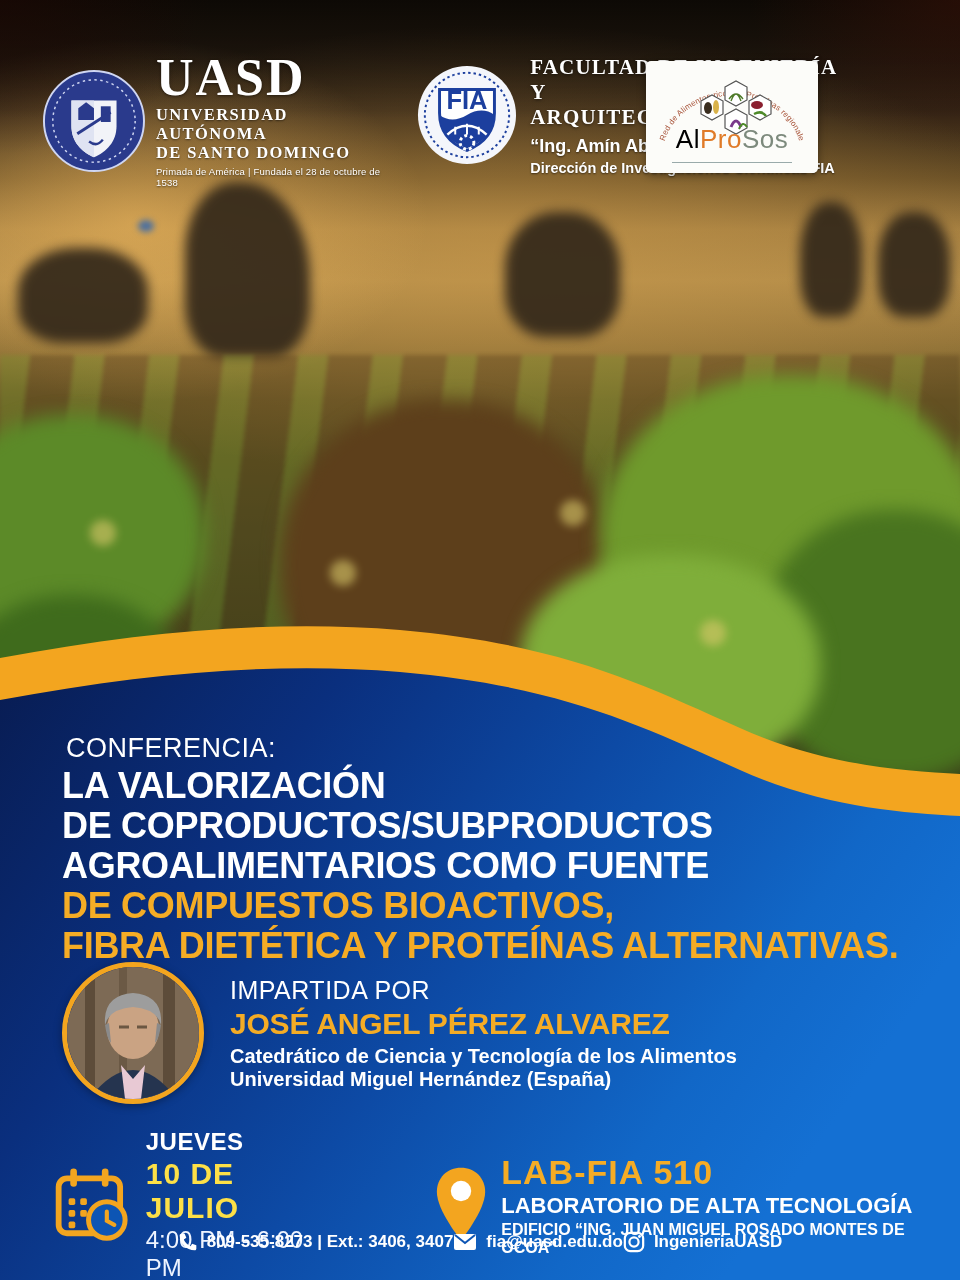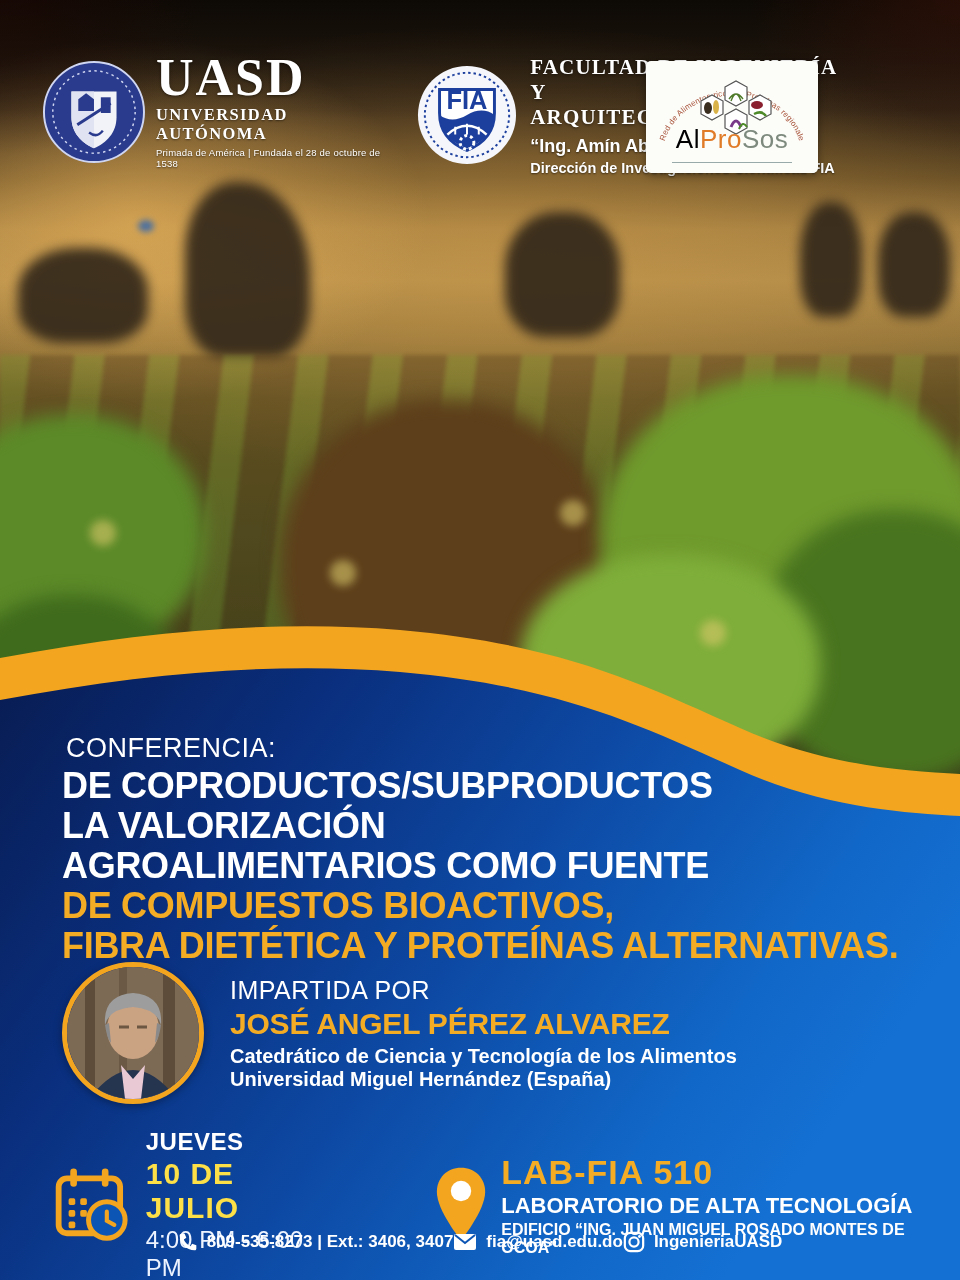--- a/index.html
+++ b/index.html
@@ -120,20 +120,21 @@
         <path d="M30 32 h23 v58 c-13 -6 -23 -16 -23 -32 Z" fill="#dfe3f2"></path>
         <path d="M37 40 l8 -6 l8 6 v12 h-16 Z" fill="#2a3a8c"></path>
         <rect x="60" y="38" width="10" height="16" fill="#2a3a8c"></rect>
         <path d="M36 66 l34 -22" stroke="#2a3a8c" stroke-width="3"></path>
         <path d="M48 74 q8 6 14 -2" stroke="#2a3a8c" stroke-width="2.5" fill="none"></path>
       </svg>
       <div class="uasd-text">
         <div class="uasd-acronym">UASD</div>
         <div class="uasd-name">
           <div>UNIVERSIDAD AUTÓNOMA</div>
+          <div>DE SANTO DOMINGO</div>
         </div>
         <div class="uasd-tagline">Primada de América | Fundada el 28 de octubre de 1538</div>
       </div>
     </div>
 
     <div class="fia">
       <svg width="104" height="104" viewBox="0 0 104 104">
         <circle cx="52" cy="52" r="50" fill="#f4f6fb"></circle>
         <circle cx="52" cy="52" r="43" fill="none" stroke="#1c3f9e" stroke-width="2" stroke-dasharray="2.5 3"></circle>
         <path d="M24 26 h56 v24 c0 22 -13 32 -28 38 c-15 -6 -28 -16 -28 -38 Z" fill="#ffffff" stroke="#1c3f9e" stroke-width="3"></path>
@@ -194,22 +195,22 @@
     </defs>
     <path d="M0,38 C150,10 280,0 400,10 C560,24 640,63 740,108 C820,144 900,151 960,154 L960,660 L0,660 Z" fill="#F3A51F"></path>
     <path d="M0,80 C150,52 280,42 400,52 C560,66 640,105 740,150 C820,186 900,193 960,196 L960,660 L0,660 Z" fill="url(#blueGrad)"></path>
   </svg>
 
   <div class="content">
 
     <div class="conf-label">CONFERENCIA:</div>
 
     <div class="title">
+      <div>LA VALORIZACIÓN</div>
       <div>DE COPRODUCTOS/SUBPRODUCTOS</div>
-      <div>LA VALORIZACIÓN</div>
       <div>AGROALIMENTARIOS COMO FUENTE</div>
       <div class="gold">DE COMPUESTOS BIOACTIVOS,</div>
       <div class="gold">FIBRA DIETÉTICA Y PROTEÍNAS ALTERNATIVAS.</div>
     </div>
 
     <div class="speaker">
       <div class="speaker-photo">
         <svg width="132" height="132" viewBox="0 0 132 132">
           <rect width="132" height="132" fill="#7d6a55"></rect>
           <rect x="18" width="10" height="132" fill="#5d4c3a"></rect>

